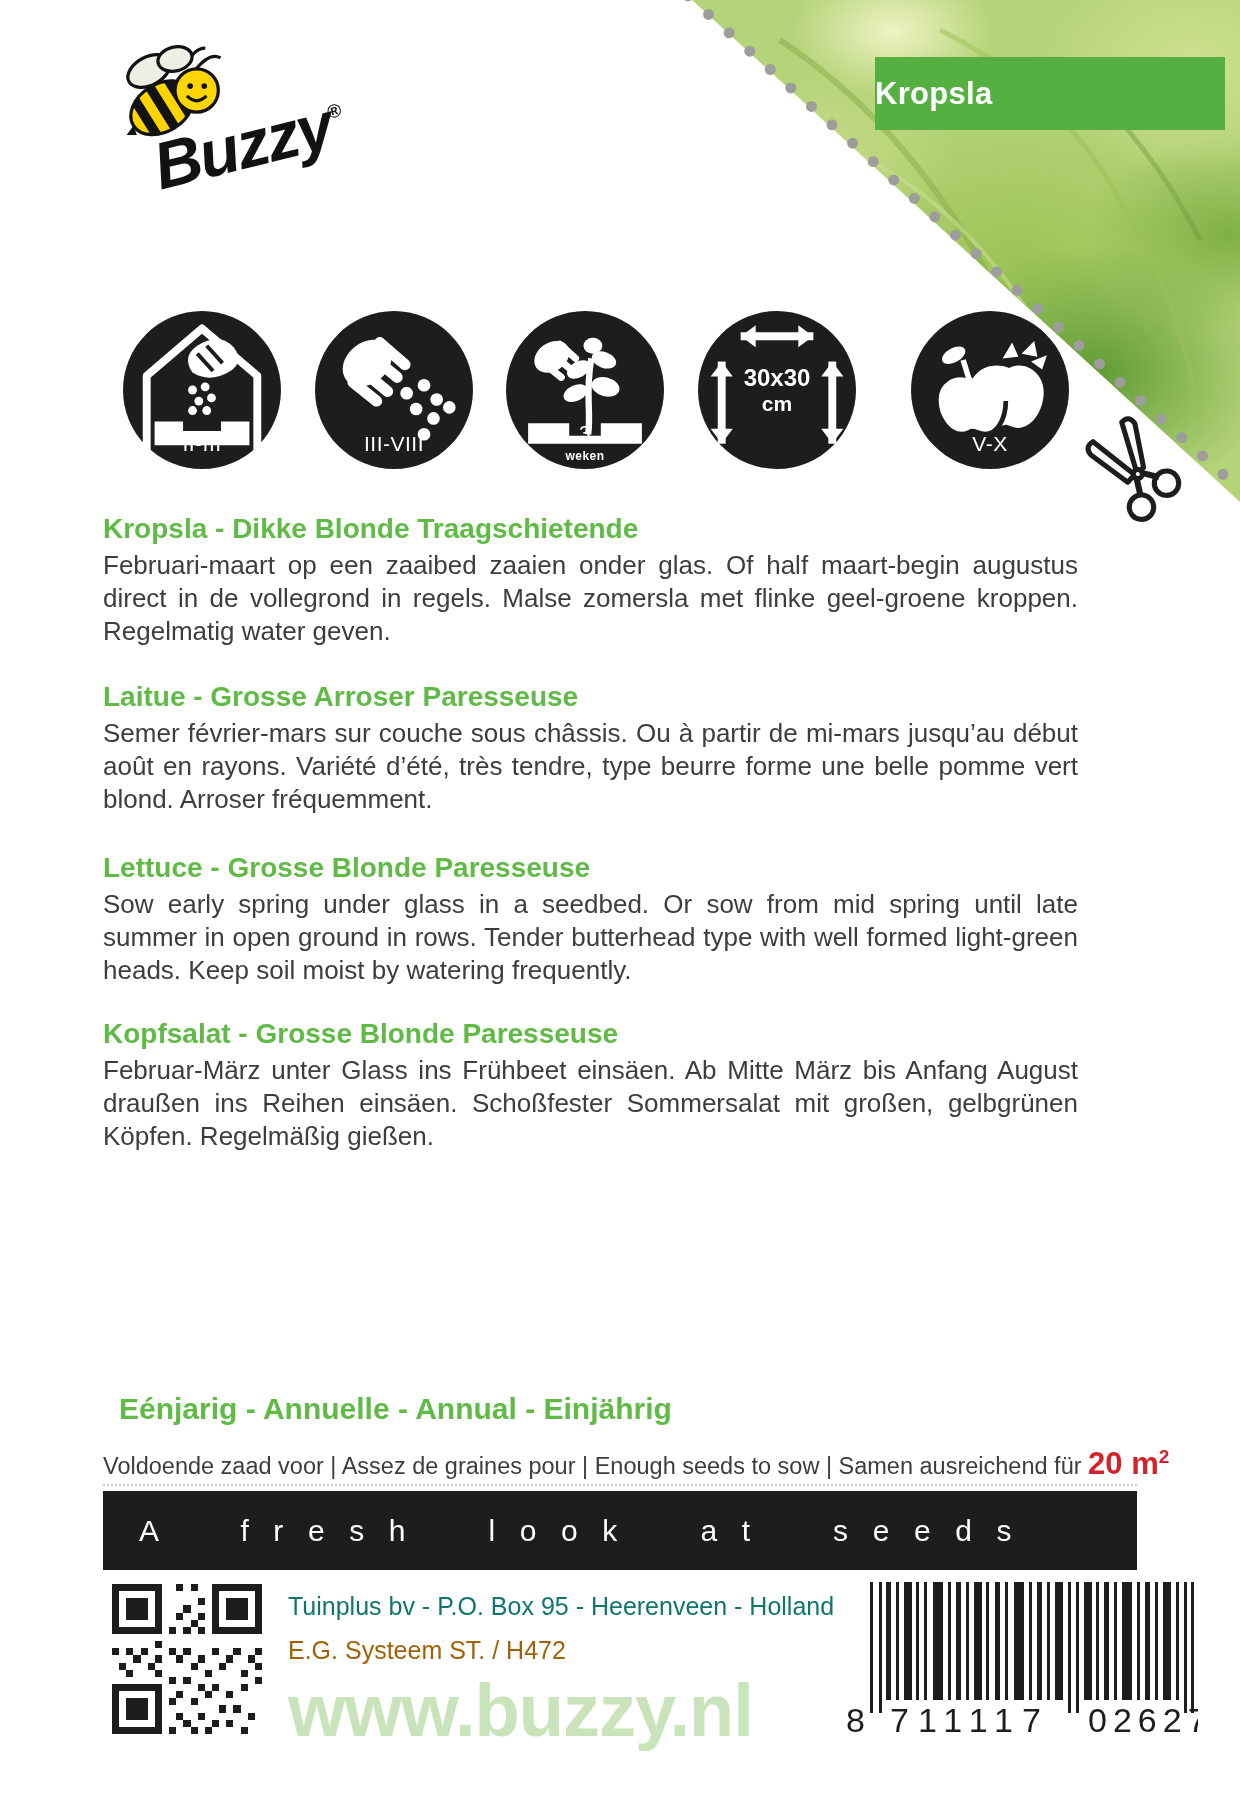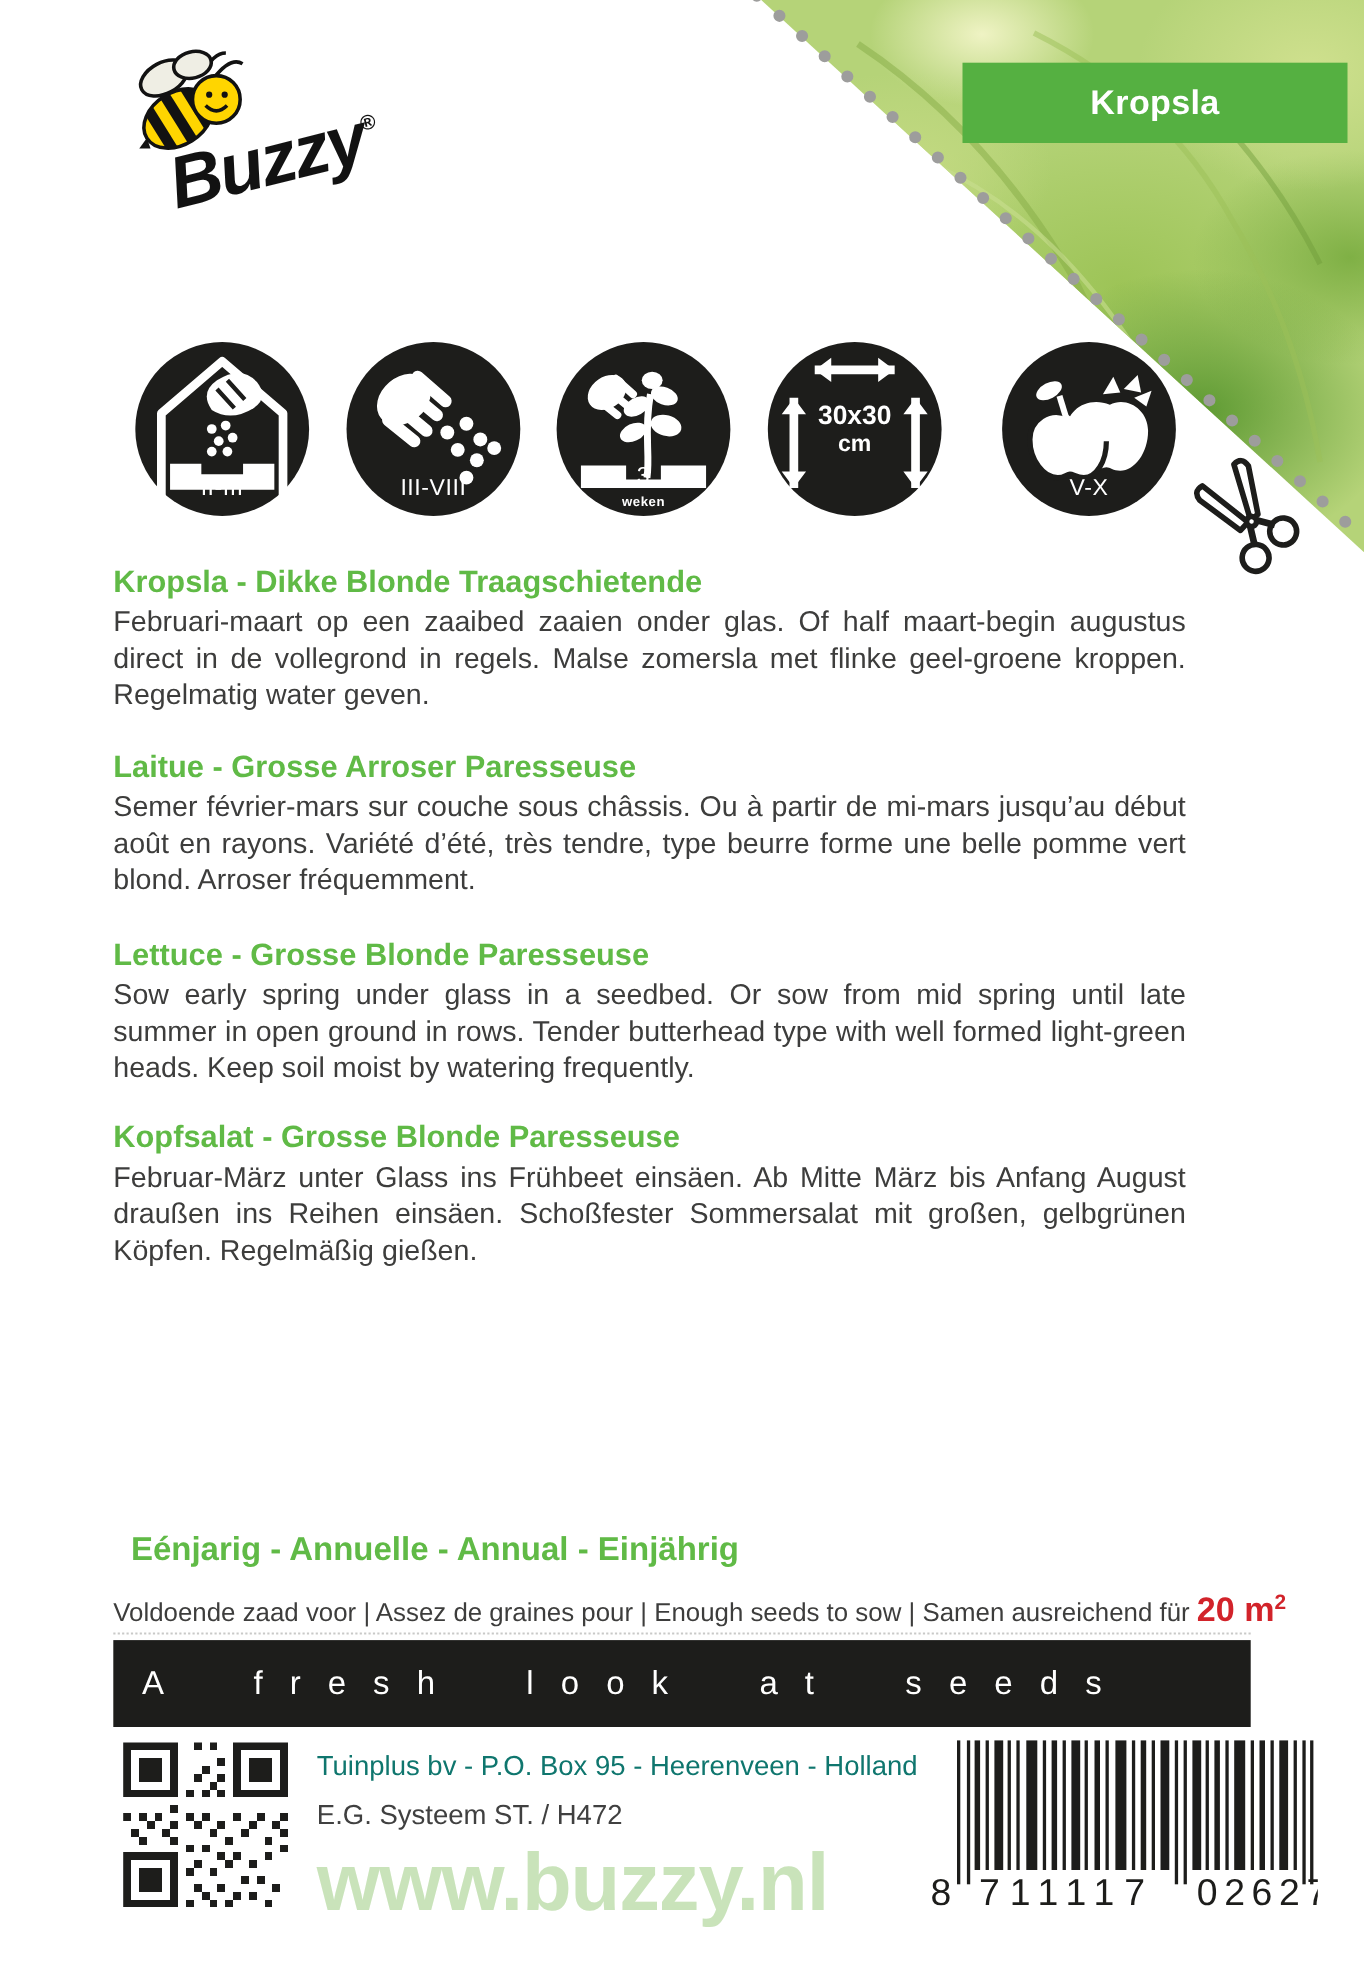--- a/index.html
+++ b/index.html
@@ -13,21 +13,21 @@
       radial-gradient(ellipse 240px 170px at 96% 12%, #cfe08e 0%, rgba(207,224,142,0) 65%),
       radial-gradient(ellipse 230px 150px at 66% 30%, #c4da82 0%, rgba(196,218,130,0) 60%),
       radial-gradient(ellipse 260px 190px at 88% 72%, #5e9a33 0%, rgba(94,154,51,0) 68%),
       radial-gradient(ellipse 220px 150px at 99% 45%, #7fb045 0%, rgba(127,176,69,0) 65%),
       radial-gradient(ellipse 320px 220px at 82% 50%, #9dc457 0%, rgba(157,196,87,0) 72%),
       #b5d378;}
   .lettuce svg{position:absolute;left:0;top:0;}
   .cutline{position:absolute;left:0;top:0;width:1240px;height:600px;pointer-events:none;}
   .scissors{position:absolute;left:1082px;top:416px;width:112px;height:112px;}
   .banner{position:absolute;left:875px;top:57px;width:350px;height:73px;background:#55b041;
-    display:flex;align-items:center;justify-content:center;}
+    display:flex;align-items:center;}
   .banner span{color:#fff;font-weight:bold;font-size:31px;letter-spacing:.3px;}
   
   .logo{position:absolute;left:92px;top:28px;width:300px;height:195px;}
   .logo .bee{position:absolute;left:18px;top:10px;width:130px;height:120px;}
   .logo .word{position:absolute;left:60px;top:78px;font-size:66px;font-weight:bold;font-style:italic;
     color:#121212;transform:rotate(-14deg);letter-spacing:-2px;}
   .logo .reg{font-size:19px;font-style:normal;vertical-align:28px;letter-spacing:0;}
   
   .circle{position:absolute;top:311px;width:158px;height:158px;border-radius:50%;background:#1d1d1b;}
   .circle svg{position:absolute;left:0;top:0;width:158px;height:158px;}
@@ -42,26 +42,26 @@
   .section p{margin:0;font-size:26px;line-height:33px;text-align:justify;color:#3d3d3c;}
   .annual{position:absolute;left:103px;top:1392px;font-size:30px;font-weight:bold;color:#60ba46;margin-left:16px;}
   .seedsline{position:absolute;left:103px;top:1446px;width:1040px;font-size:23.5px;color:#3d3d3c;
     white-space:nowrap;}
   .seedsline .area{color:#d2232a;font-weight:bold;font-size:31px;}
   .seedsline .area sup{font-size:19px;}
   .rule{position:absolute;left:103px;top:1484px;width:1034px;border-top:2px dotted #c9c9c8;}
   
   .bar{position:absolute;left:103px;top:1491px;width:1034px;height:79px;background:#1d1d1b;
     display:flex;align-items:center;overflow:hidden;}
-  .bar span{color:#fff;font-size:30px;padding-left:26px;white-space:nowrap;
+  .bar span{color:#fff;font-size:30px;padding-left:36px;white-space:nowrap;
     letter-spacing:.82em;word-spacing:.85em;}
   
   .qr{position:absolute;left:112px;top:1584px;width:150px;height:150px;}
   .addr1{position:absolute;left:288px;top:1592px;font-size:25px;color:#0f766e;}
-  .addr2{position:absolute;left:288px;top:1636px;font-size:25px;color:#404040;}
+  .addr2{position:absolute;left:288px;top:1636px;font-size:25px;color:#a16207;}
   .url{position:absolute;left:288px;top:1668px;font-size:74px;font-weight:bold;color:#c9e3ba;letter-spacing:-1px;}
   .barcode{position:absolute;left:838px;top:1582px;width:360px;height:156px;}
   .barcode text{font-family:"Liberation Sans","DejaVu Sans",sans-serif;}
 </style>
 </head>
 <body>
 
 <div class="page">
 
   <div class="lettuce">

